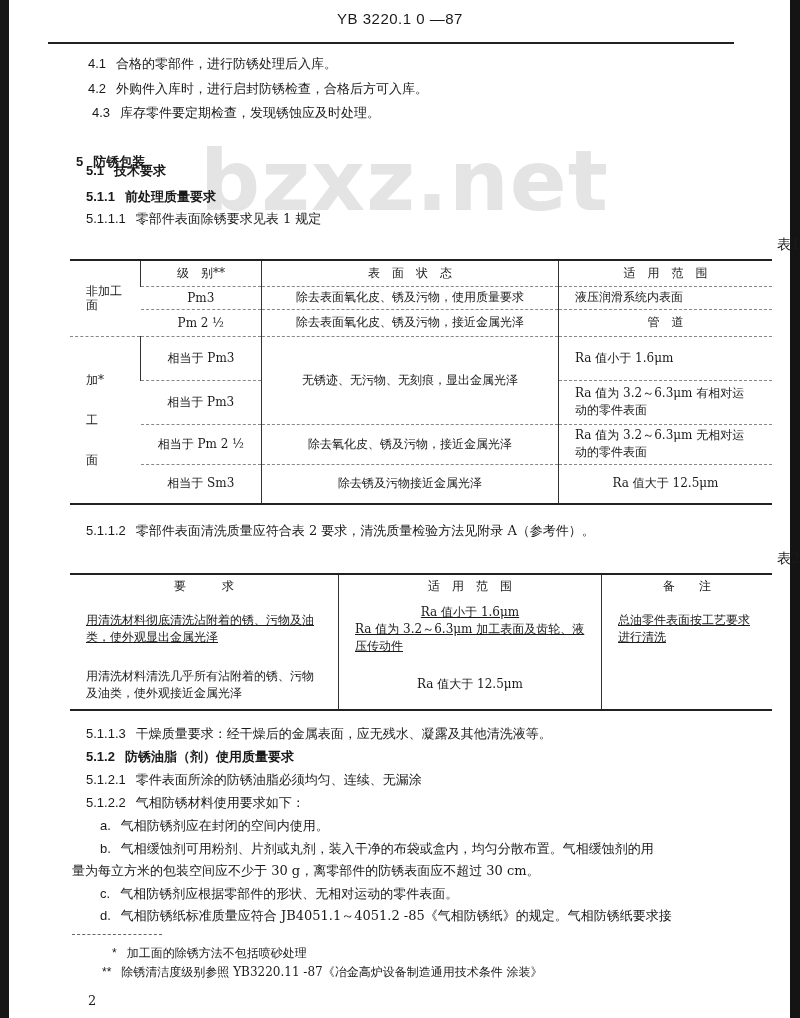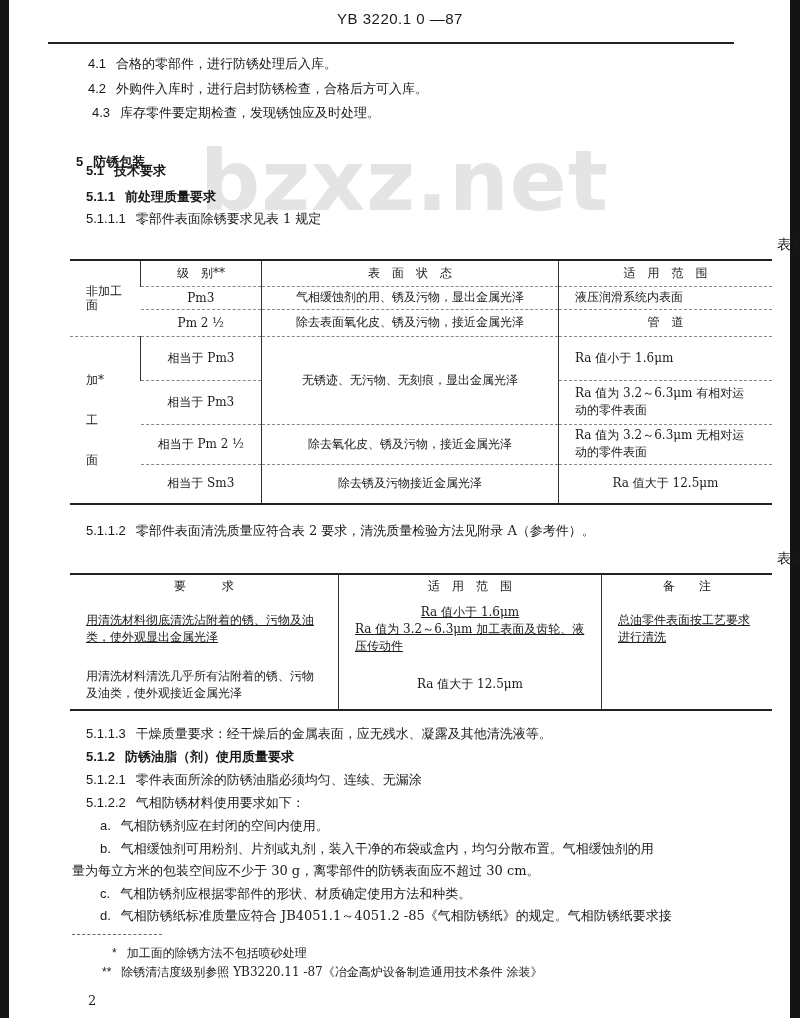--- a/index.html
+++ b/index.html
@@ -70,21 +70,21 @@
   <table class="t1">
     <tbody>
         <tr style="height:26px;">
       <td class="vert" rowspan="3" style="border-top:none;">非加工面</td>
       <td class="c" style="width:88px;border-top:none;">级　别**</td>
       <td class="c" style="width:264px;border-top:none;">表　面　状　态</td>
       <td class="c" style="border-top:none;">适　用　范　围</td>
     </tr>
     <tr style="height:23px;">
       <td class="c">Pm3</td>
-      <td class="c">气相缓蚀剂的用、锈及污物，显出金属光泽</td>
+      <td class="c">除去表面氧化皮、锈及污物，使用质量要求</td>
       <td>液压润滑系统内表面</td>
     </tr>
     <tr style="height:27px;">
       <td class="c">Pm 2 ½</td>
       <td class="c">除去表面氧化皮、锈及污物，接近金属光泽</td>
       <td class="c">管　道</td>
     </tr>
     <tr style="height:44px;">
       <td class="vert" rowspan="4" style="line-height:40px;">
         <div>加*</div>
@@ -154,21 +154,21 @@
   </div>
 
   <div class="abs line" style="left:100px;top:817px;">
     <span class="num">a.</span><span>气相防锈剂应在封闭的空间内使用。</span>
   </div>
   <div class="abs line" style="left:100px;top:840px;">
     <span class="num">b.</span><span>气相缓蚀剂可用粉剂、片剂或丸剂，装入干净的布袋或盒内，均匀分散布置。气相缓蚀剂的用</span>
   </div>
   <div class="abs line" style="left:72px;top:862px;">量为每立方米的包装空间应不少于 30 g，离零部件的防锈表面应不超过 30 cm。</div>
   <div class="abs line" style="left:100px;top:885px;">
-    <span class="num">c.</span><span>气相防锈剂应根据零部件的形状、材质确定使用方法和种类。</span>
+    <span class="num">c.</span><span>气相防锈剂应根据零部件的形状、无相对运动的零件表面。</span>
   </div>
   <div class="abs line" style="left:100px;top:907px;">
     <span class="num">d.</span><span>气相防锈纸标准质量应符合 JB4051.1～4051.2 -85《气相防锈纸》的规定。气相防锈纸要求接</span>
   </div>
 
   <div class="abs" style="left:72px;top:934px;width:90px;border-top:1px dashed #666;"></div>
   <div class="abs fn" style="left:112px;top:945px;">
     <span class="num">*</span><span>加工面的除锈方法不包括喷砂处理</span>
   </div>
   <div class="abs fn" style="left:102px;top:964px;">

